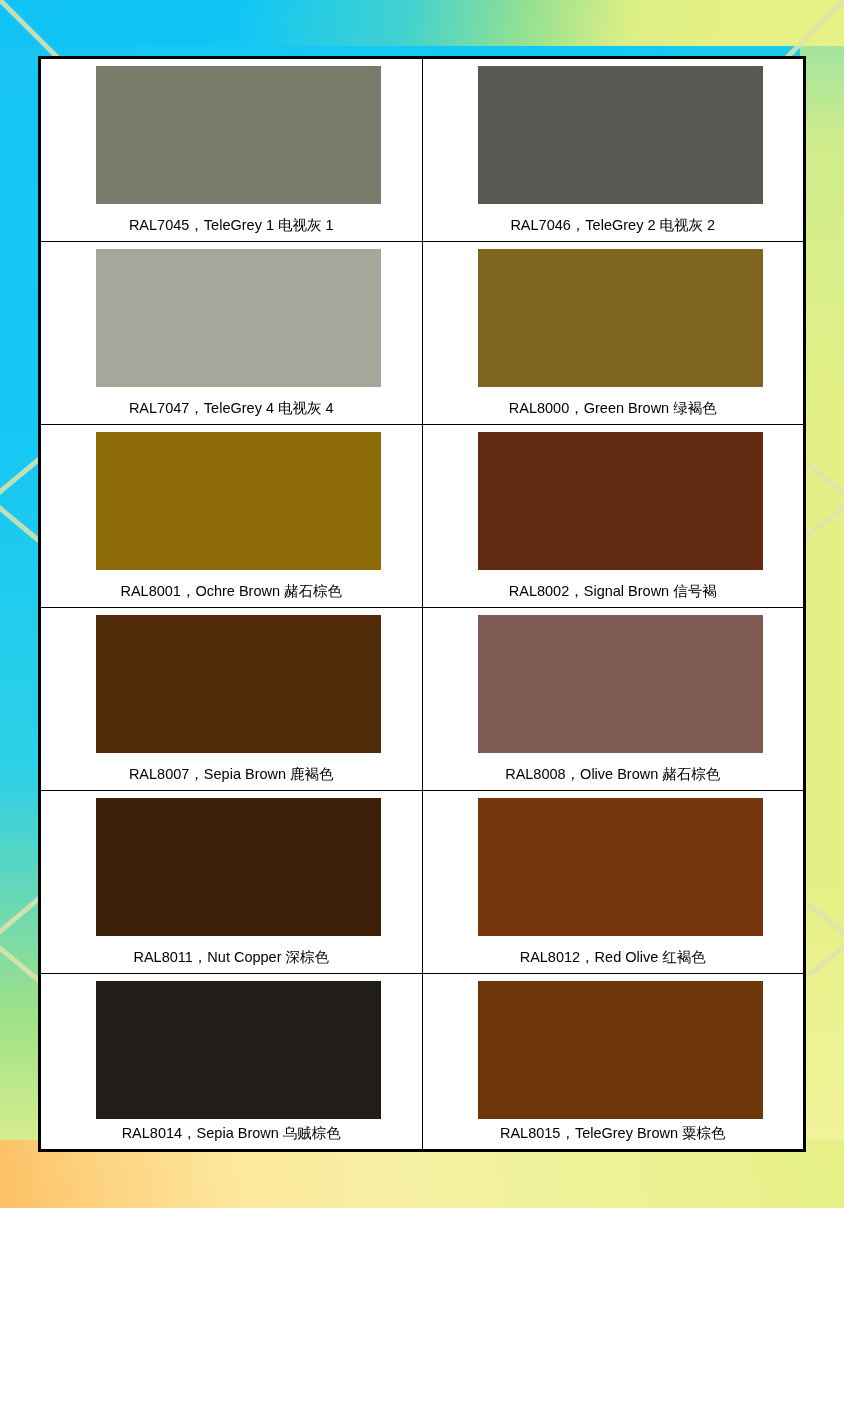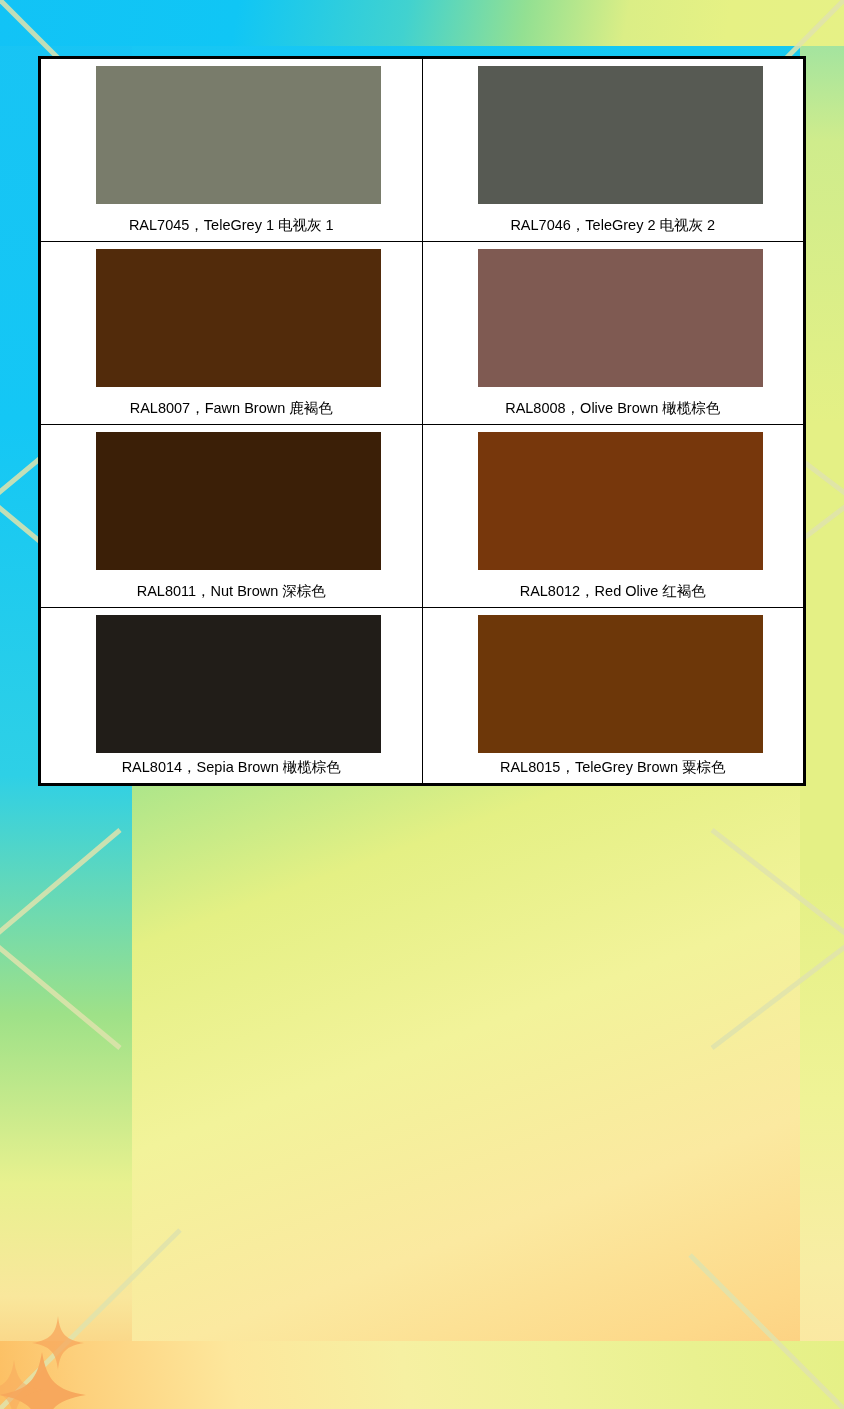--- a/index.html
+++ b/index.html
@@ -11,21 +11,21 @@
   }
   body {
     font-family: "Liberation Sans", "DejaVu Sans", sans-serif;
     background: #ffffff;
   }
 
   
   #page {
     position: relative;
     width: 844px;
-    height: 1409px;
+    height: 1208px;
     overflow: hidden;
   }
   .bg-base {
     position: absolute;
     inset: 0;
     background:
       linear-gradient(160deg,
         #19c6f5 0%,
         #14c8f2 18%,
         #3ad0d8 34%,
@@ -200,58 +200,86 @@
             </div>
           </td>
           <td>
             <div class="cell-inner">
               <div class="chip" style="background-color: rgb(87, 90, 83);"></div>
               <div class="caption">RAL7046，TeleGrey 2 电视灰 2</div>
             </div>
           </td>
         </tr>
 
-
+        <tr>
+          <td>
+            <div class="cell-inner">
+              <div class="chip" style="background-color: rgb(164, 167, 154);"></div>
+              <div class="caption">RAL7047，TeleGrey 4 电视灰 4</div>
+            </div>
+          </td>
+          <td>
+            <div class="cell-inner">
+              <div class="chip" style="background-color: rgb(126, 101, 32);"></div>
+              <div class="caption">RAL8000，Green Brown 绿褐色</div>
+            </div>
+          </td>
+        </tr>
+
+        <tr>
+          <td>
+            <div class="cell-inner">
+              <div class="chip" style="background-color: rgb(141, 106, 8);"></div>
+              <div class="caption">RAL8001，Ochre Brown 赭石棕色</div>
+            </div>
+          </td>
+          <td>
+            <div class="cell-inner">
+              <div class="chip" style="background-color: rgb(99, 42, 18);"></div>
+              <div class="caption">RAL8002，Signal Brown 信号褐</div>
+            </div>
+          </td>
+        </tr>
 
 
         <tr>
           <td>
             <div class="cell-inner">
               <div class="chip" style="background-color: rgb(82, 43, 11);"></div>
-              <div class="caption">RAL8007，Fawn Brown 鹿褐色</div>
+              <div class="caption">RAL8007，Sepia Brown 鹿褐色</div>
             </div>
           </td>
           <td>
             <div class="cell-inner">
               <div class="chip" style="background-color: rgb(127, 90, 82);"></div>
-              <div class="caption">RAL8008，Olive Brown 橄榄棕色</div>
+              <div class="caption">RAL8008，Olive Brown 赭石棕色</div>
             </div>
           </td>
         </tr>
 
         <tr>
           <td>
             <div class="cell-inner">
               <div class="chip" style="background-color: rgb(59, 31, 7);"></div>
-              <div class="caption">RAL8011，Nut Brown 深棕色</div>
+              <div class="caption">RAL8011，Nut Copper 深棕色</div>
             </div>
           </td>
           <td>
             <div class="cell-inner">
               <div class="chip" style="background-color: rgb(119, 55, 12);"></div>
               <div class="caption">RAL8012，Red Olive 红褐色</div>
             </div>
           </td>
         </tr>
 
         <tr class="last-row">
           <td>
             <div class="cell-inner">
               <div class="chip" style="background-color: rgb(33, 29, 24);"></div>
-              <div class="caption">RAL8014，Sepia Brown 橄榄棕色</div>
+              <div class="caption">RAL8014，Sepia Brown 乌贼棕色</div>
             </div>
           </td>
           <td>
             <div class="cell-inner">
               <div class="chip" style="background-color: rgb(109, 55, 9);"></div>
               <div class="caption">RAL8015，TeleGrey Brown 粟棕色</div>
             </div>
           </td>
         </tr>
       </tbody>

